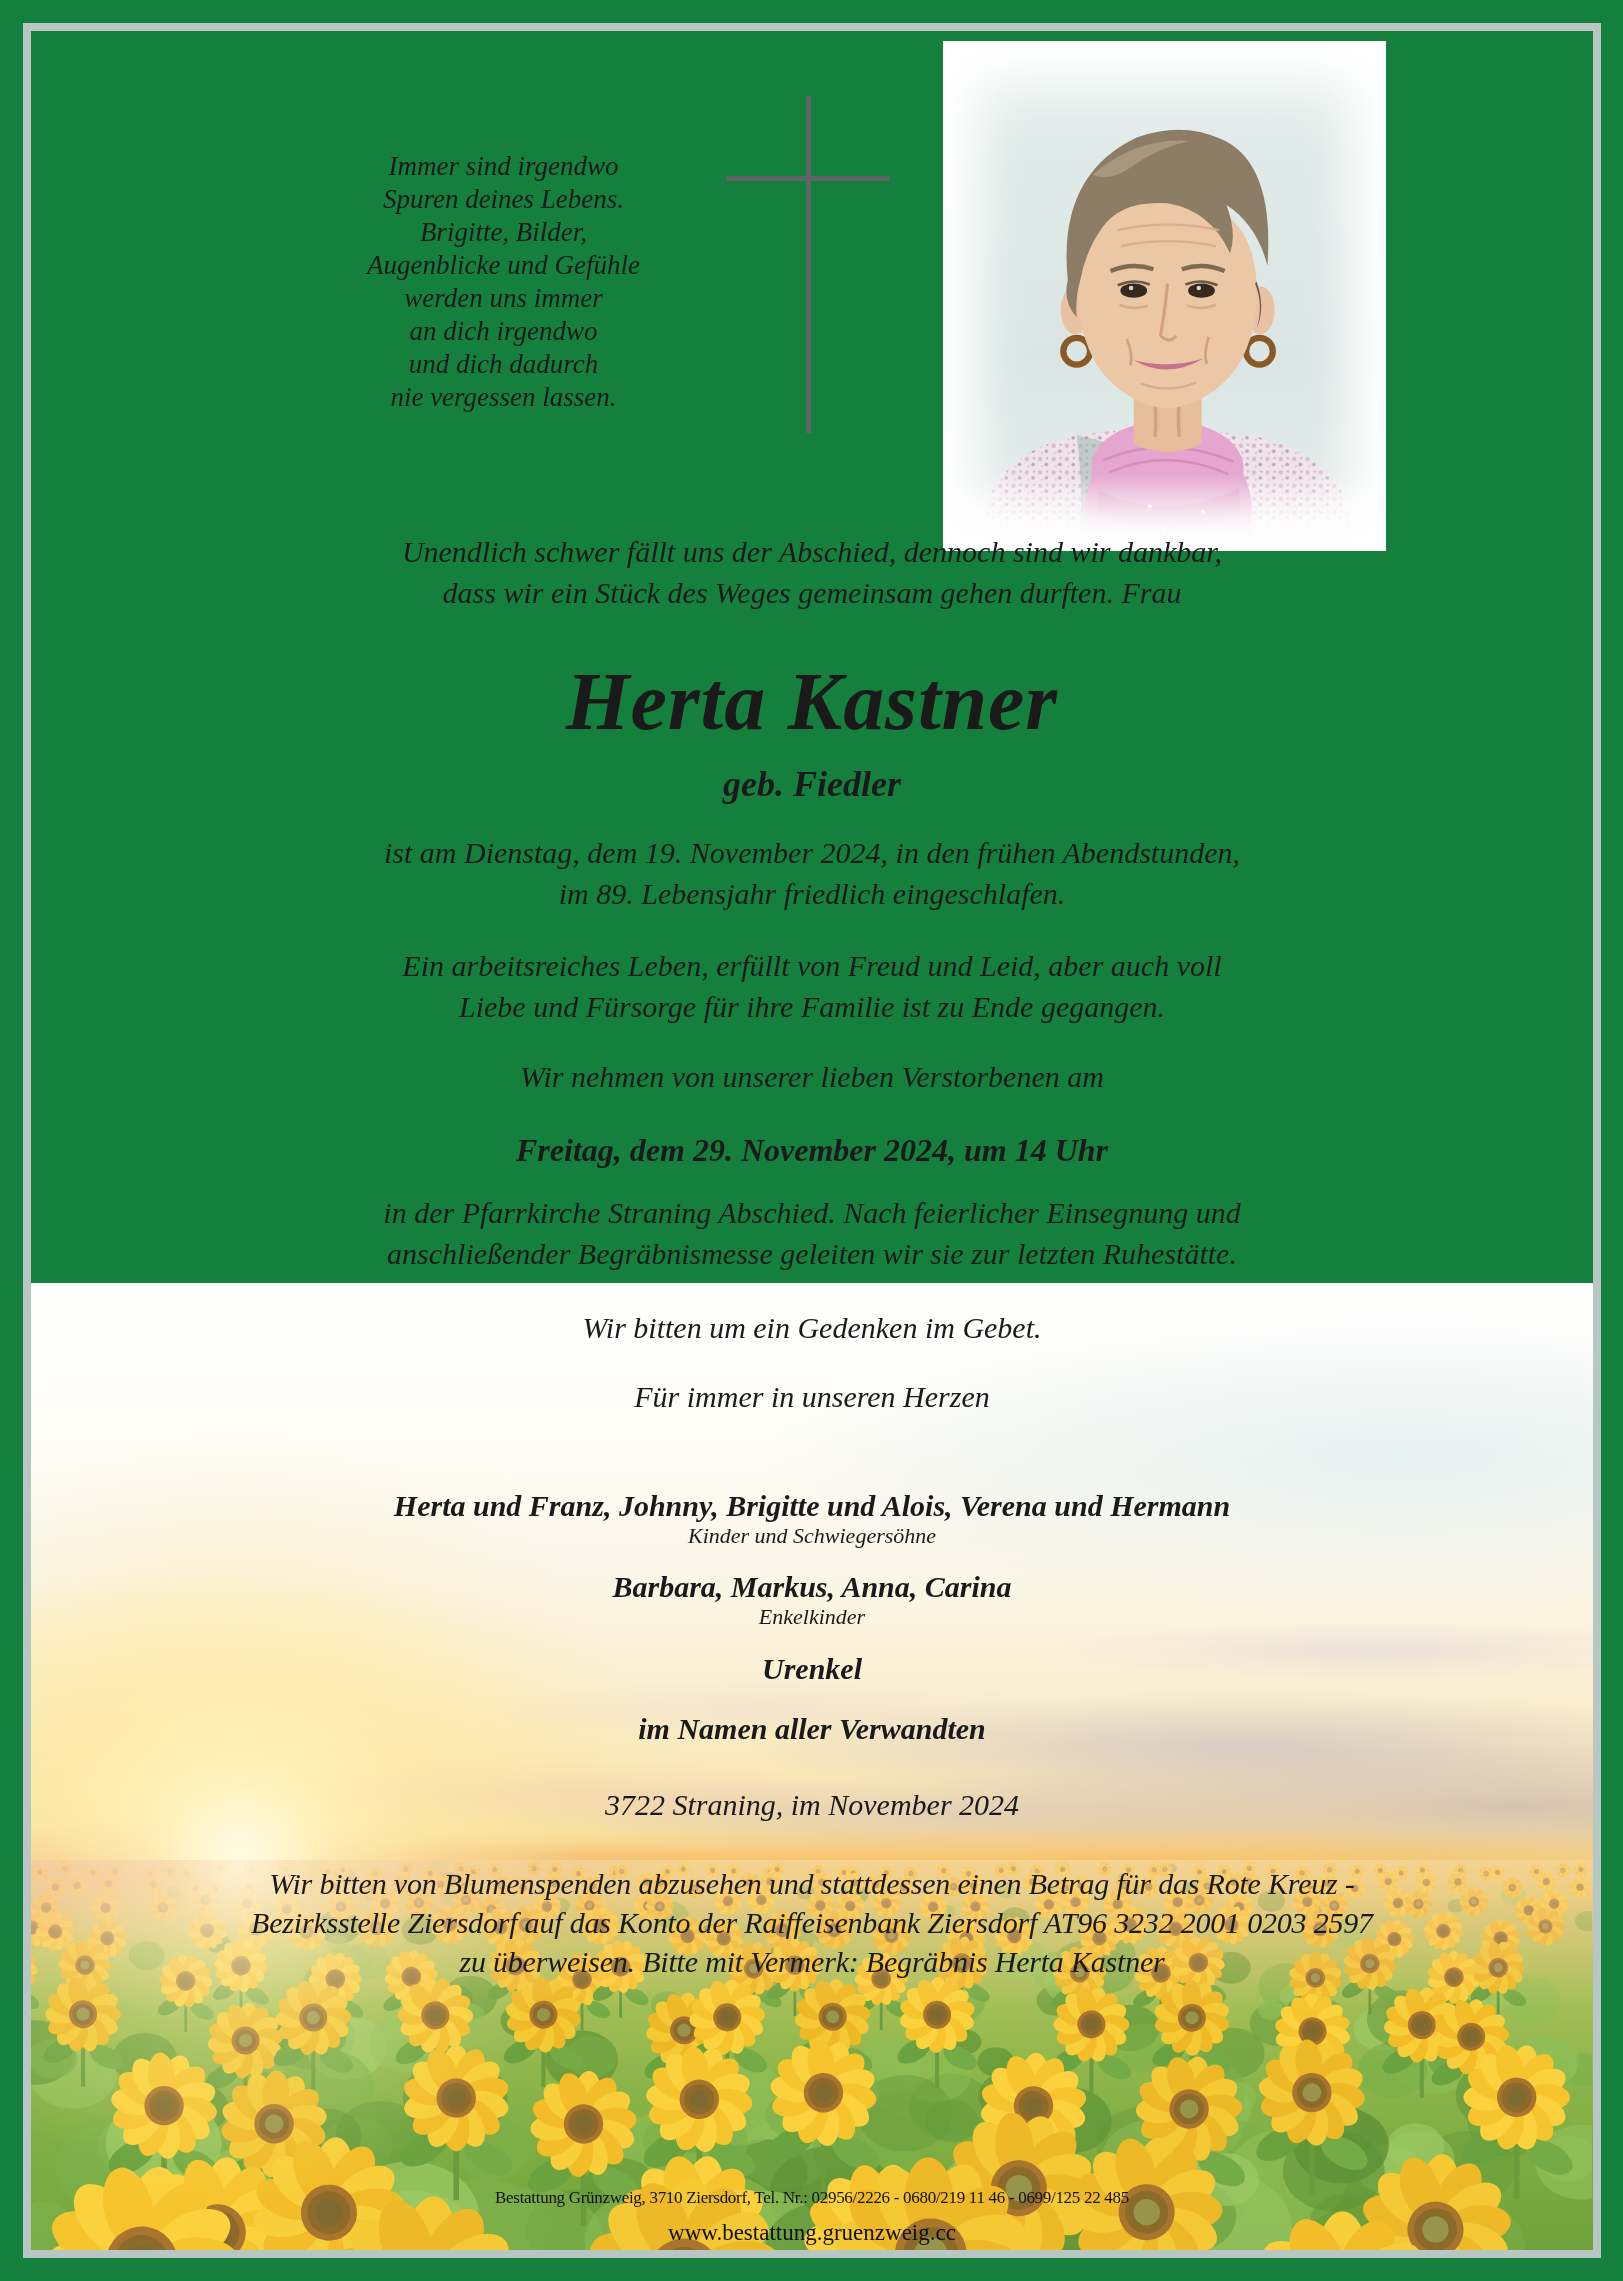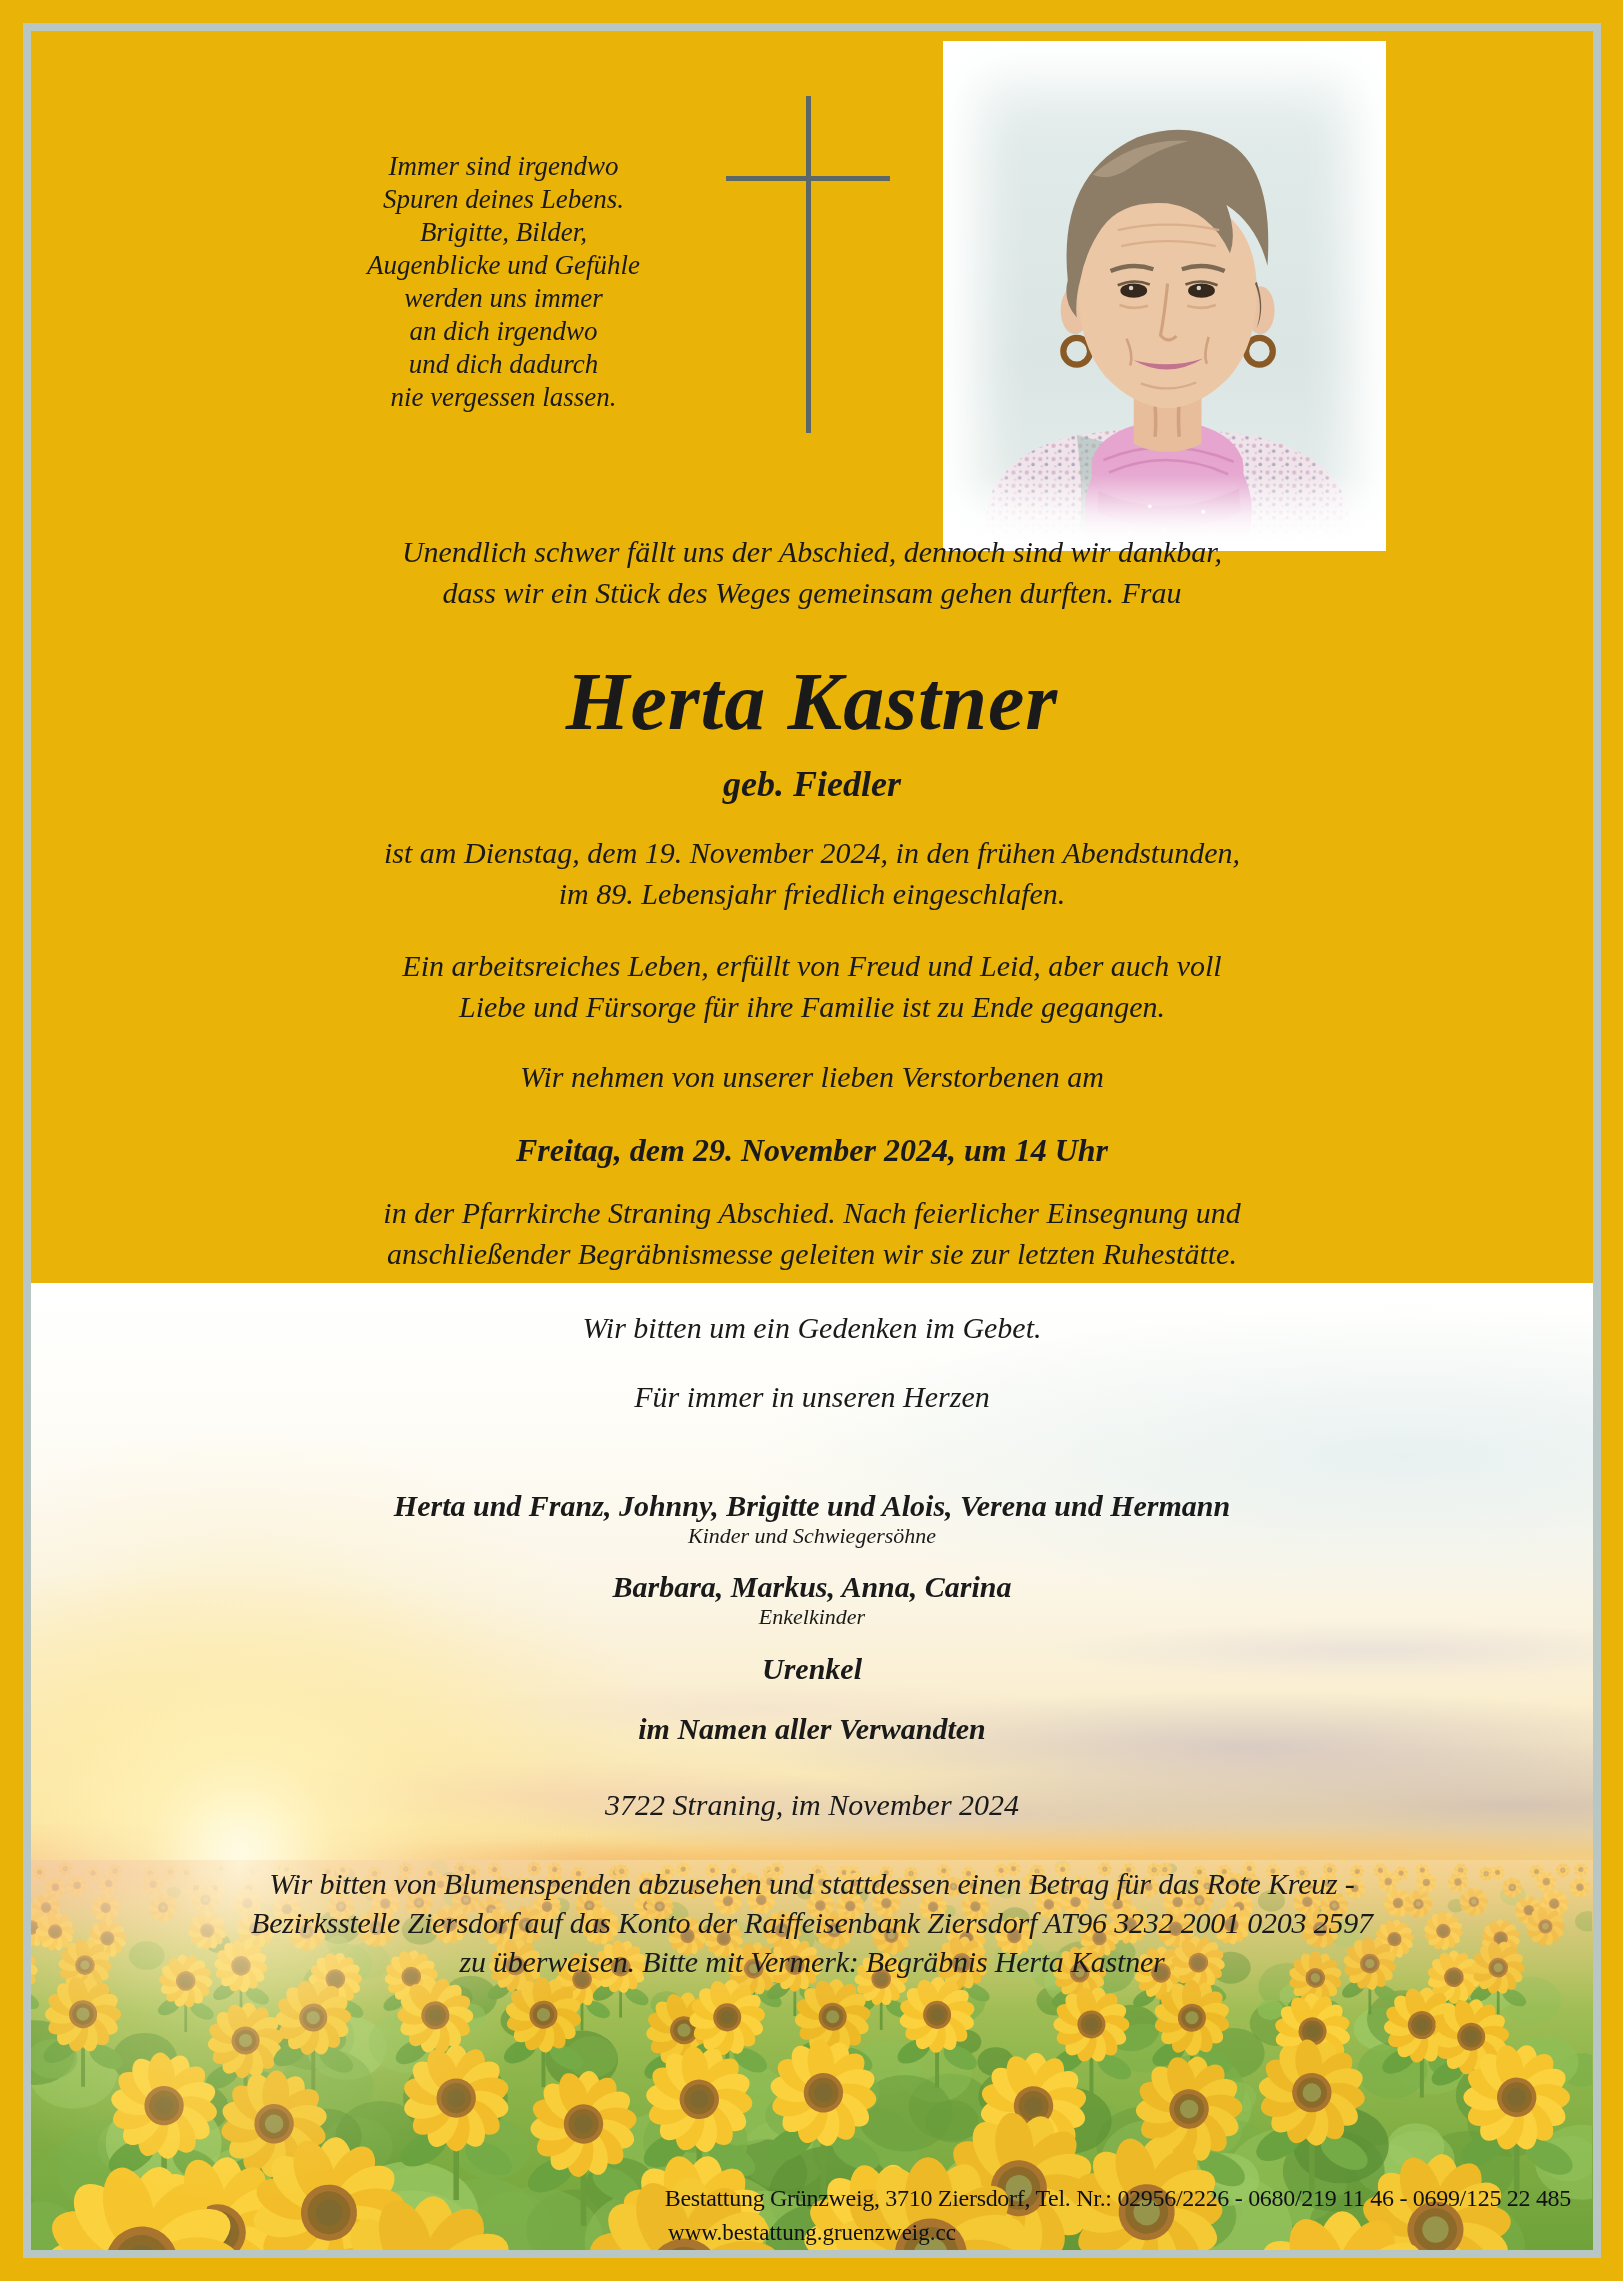--- a/index.html
+++ b/index.html
@@ -1,17 +1,17 @@
 <!DOCTYPE html>
 <html lang="de" style="font-size:14.3px"><head>
 <meta charset="utf-8">
 <style>
   html,body{margin:0;padding:0;background:#ffffff;}
   .page{
-    position:relative;width:1624px;height:2281px;background:#eab308;
+    position:relative;width:1624px;height:2281px;background:#15803d;
     font-family:"Liberation Serif","DejaVu Serif",serif;color:#1a1a1a;
     overflow:hidden;
   }
   .frame{
     position:absolute;left:23px;top:23px;right:23px;bottom:23px;
     border:8px solid #b9c7c4;z-index:20;pointer-events:none;
   }
   
   .artwork{position:absolute;left:31px;right:31px;top:1283px;bottom:31px;z-index:0;overflow:hidden;}
   .sky{
@@ -66,21 +66,21 @@
   
   .txt{position:absolute;z-index:10;text-align:center;font-style:italic;}
   .poem{left:294px;width:419px;top:150px;font-size:27px;line-height:33px;}
   .wide{left:53px;right:53px;}
   .body-line{font-size:30px;line-height:41px;}
   .name-main{font-size:82px;font-weight:bold;line-height:1;letter-spacing:0.9px;}
   .maiden{font-size:36px;font-weight:bold;}
   .bold-line{font-weight:bold;}
   .small-line{font-size:22px;line-height:27px;}
   .donation{font-size:30px;line-height:39px;letter-spacing:-0.2px;}
-  .footer-line{font-style:normal;font-size:24px;line-height:30px;letter-spacing:-0.3px;color:#101018;text-align:right;}
+  .footer-line{font-style:normal;font-size:17px;line-height:30px;letter-spacing:-0.3px;color:#101018;}
   .footer-url{font-style:normal;font-size:23px;line-height:27px;color:#101018;}
 </style>
 </head>
 <body>
 
 <div class="page">
 
   <div class="artwork">
     <div class="sky"></div>
     <div class="field"></div>

